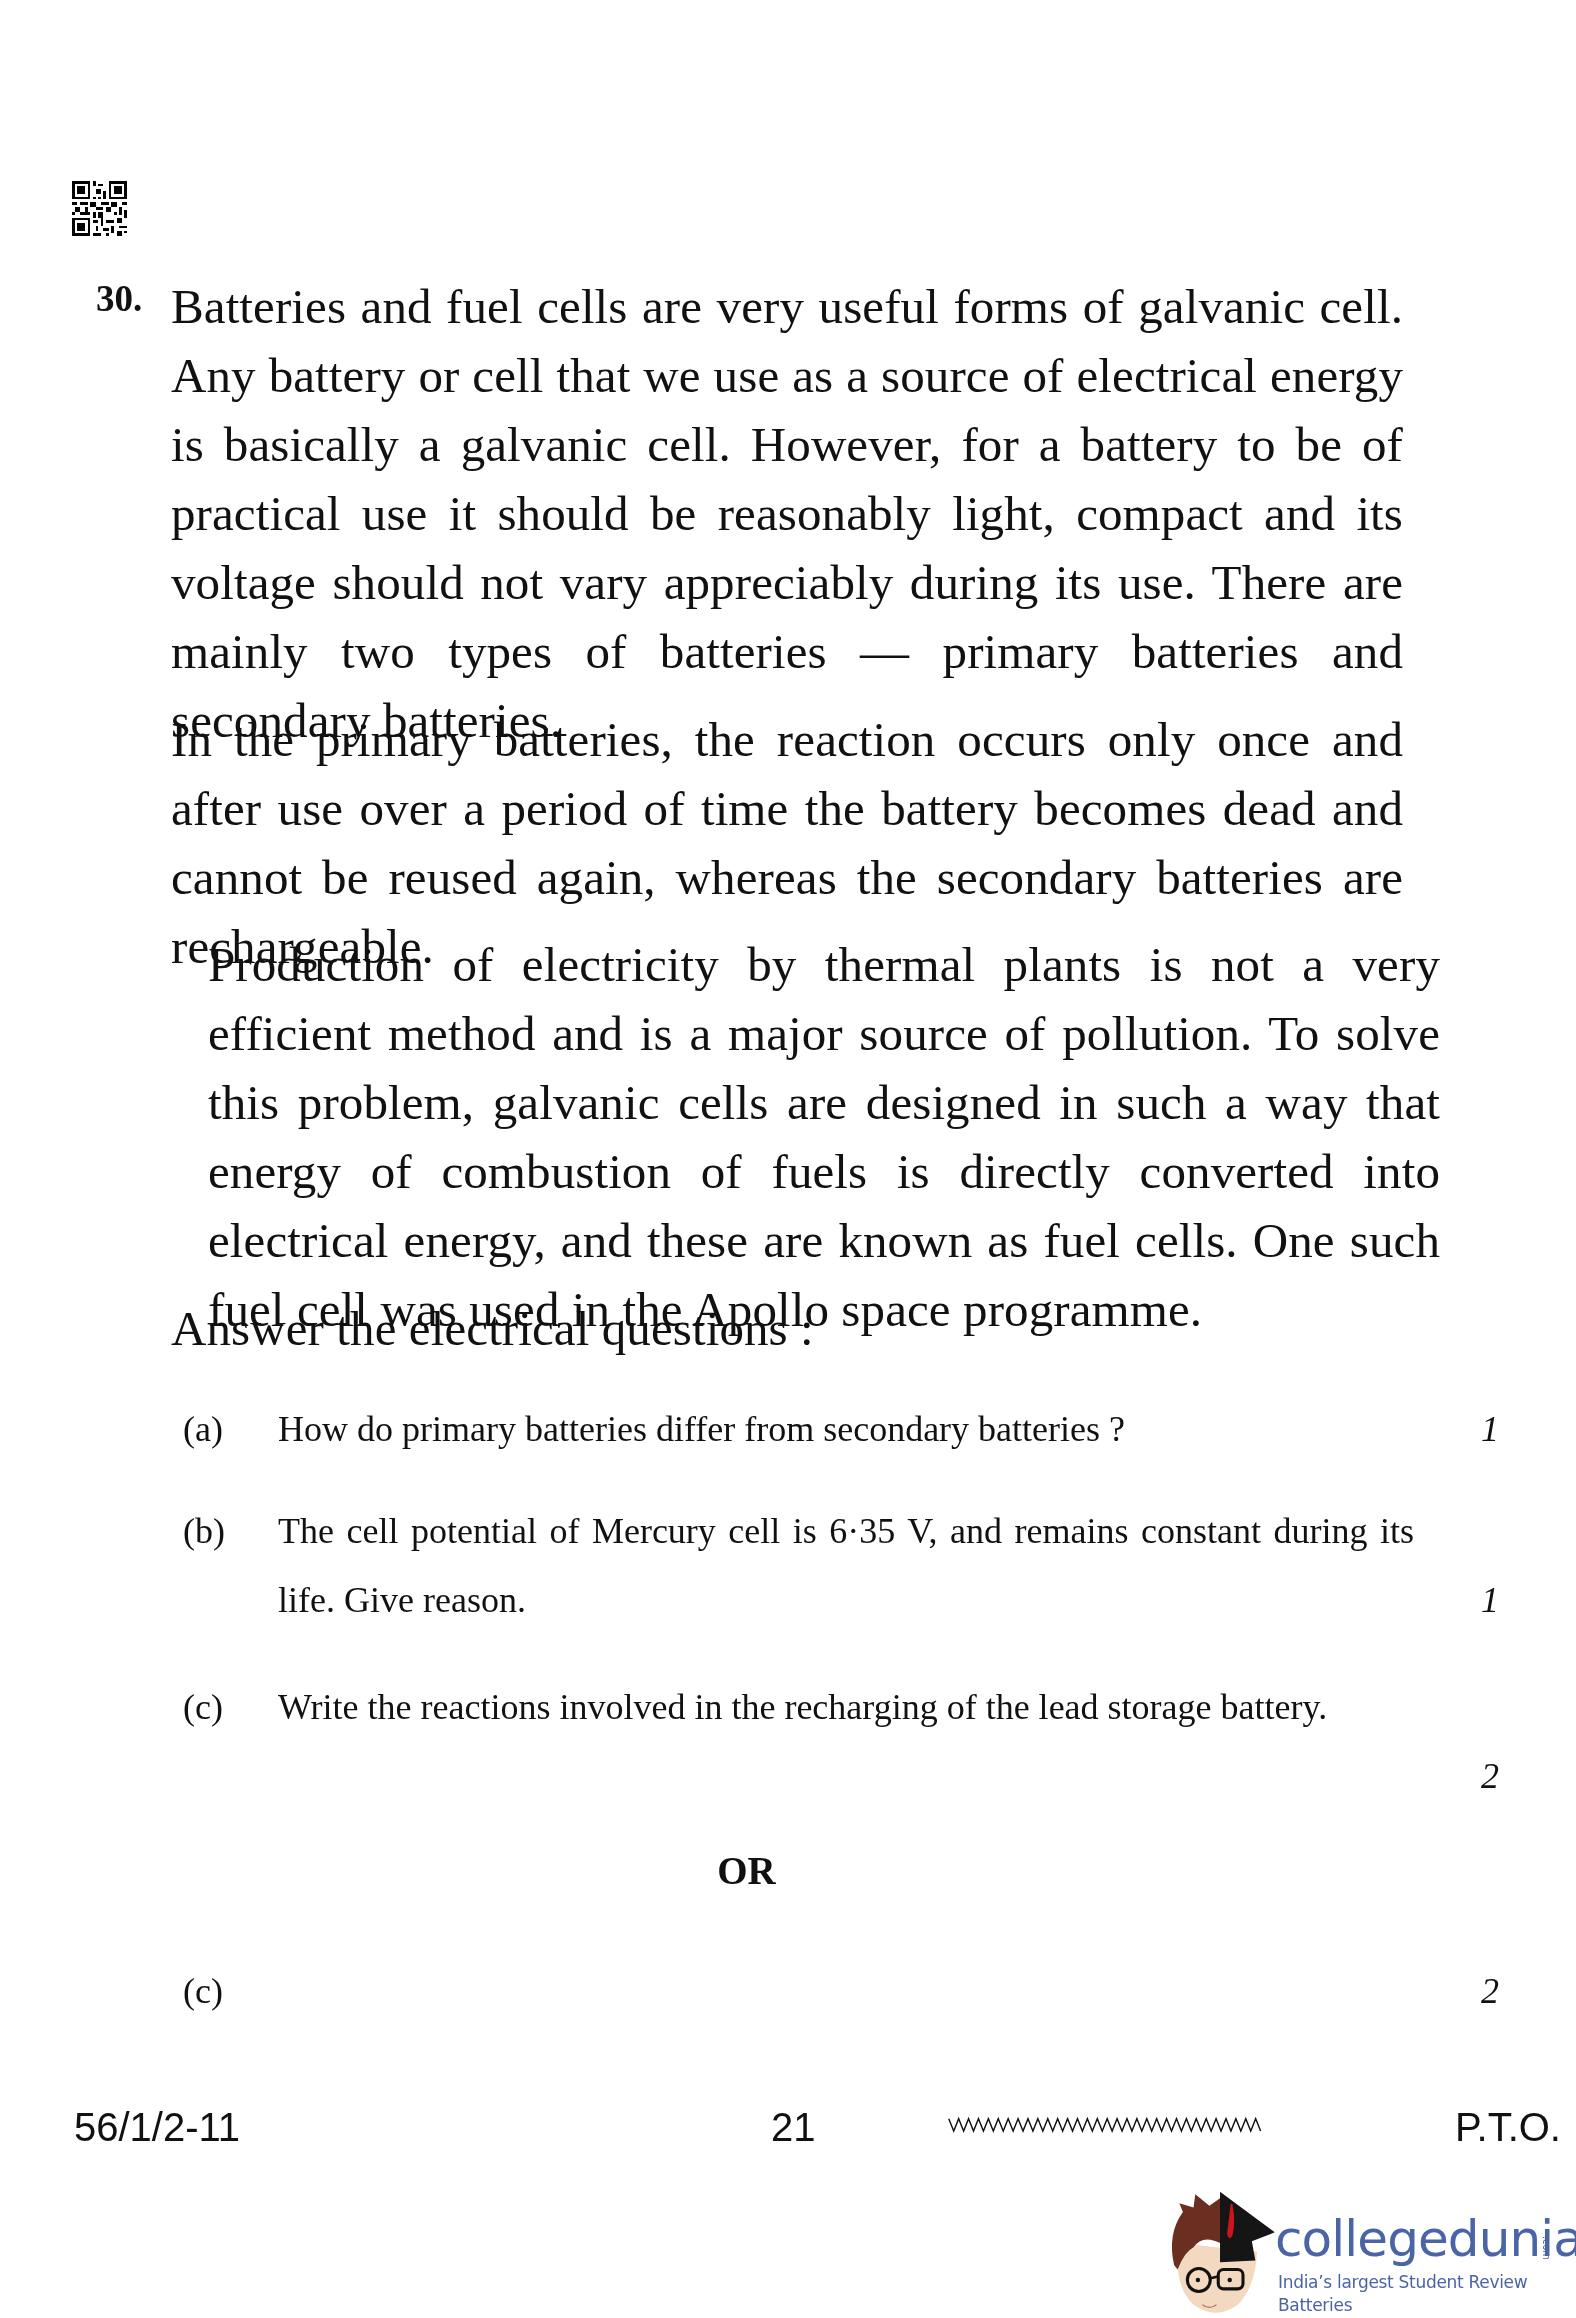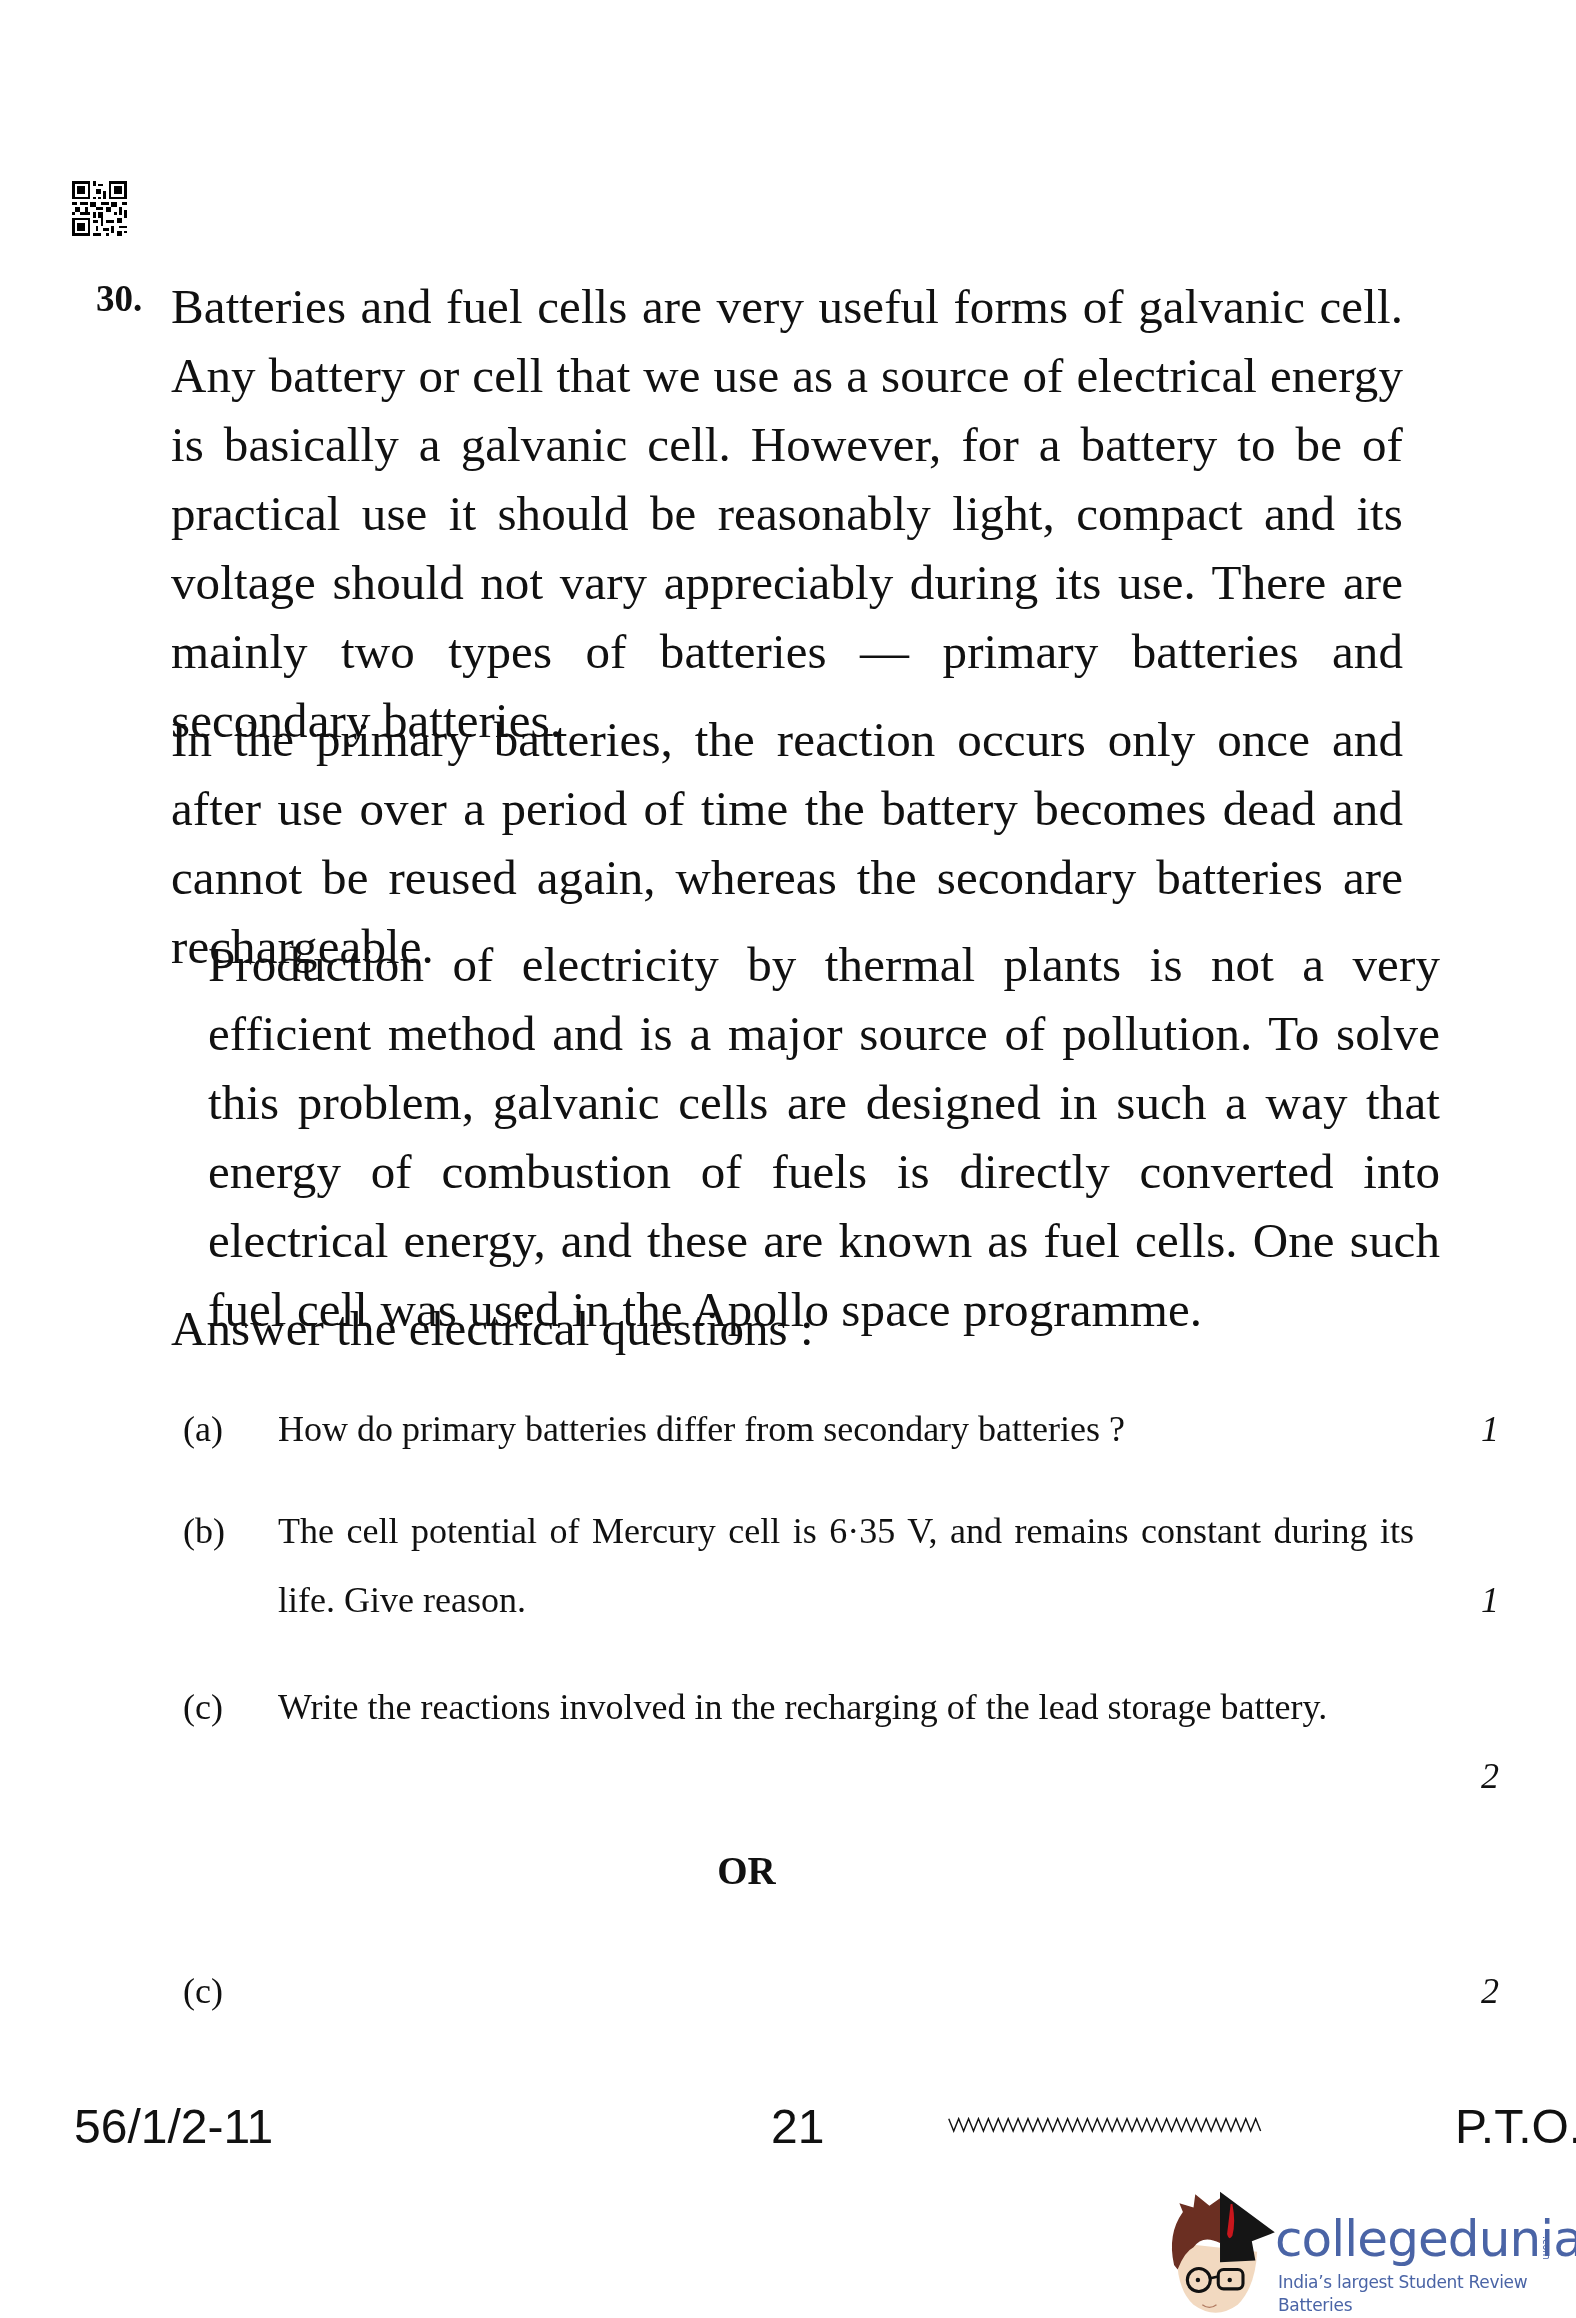--- a/index.html
+++ b/index.html
@@ -20,21 +20,21 @@
   .sub .lbl { position: absolute; left: 0; top: 0; }
   .sub .txt { position: absolute; left: 95px; width: 1136px; text-align: justify; text-align-last: left; }
   .sub .marks { position: absolute; right: 0; width: 35px; text-align: right; font-style: italic; }
   #qa { top: 1395px; height: 69px; }
   #qb { top: 1497px; height: 138px; }
   #qc { top: 1673px; height: 138px; }
   #qc2 { top: 1957px; height: 69px; }
 
   #or { left: 658px; width: 177px; top: 1844px; text-align: center; font-family: "Liberation Serif", serif; font-weight: bold; font-size: 39px; line-height: 53px; }
 
-  .foot { top: 2106px; font-family: "Liberation Sans", sans-serif; font-size: 48px; line-height: 42px; color: #111; }
+  .foot { top: 2106px; font-family: "Liberation Sans", sans-serif; font-size: 40px; line-height: 42px; color: #111; }
   #code { left: 74px; }
   #page { left: 771px; }
   #pto { left: 1455px; }
   #zig { left: 947px; top: 2116px; width: 320px; height: 17.7px; }
 
   #logo { left: 1167px; top: 2181px; width: 410px; height: 138px; }
   #brand { left: 1275px; top: 2209px; font-family: "DejaVu Sans", sans-serif; font-size: 50px; line-height: 60px; color: #4a64a6; letter-spacing: -0.9px; }
   #brand-tld { left: 1552px; top: 2236px; font-family: "DejaVu Sans", sans-serif; font-size: 9.7px; color: #4a64a6; transform: rotate(90deg); transform-origin: left top; }
   #tagline { left: 1278px; top: 2271px; font-family: "DejaVu Sans", sans-serif; font-size: 17px; line-height: 23px; color: #4a64a6; letter-spacing: -0.3px; }
 </style>

